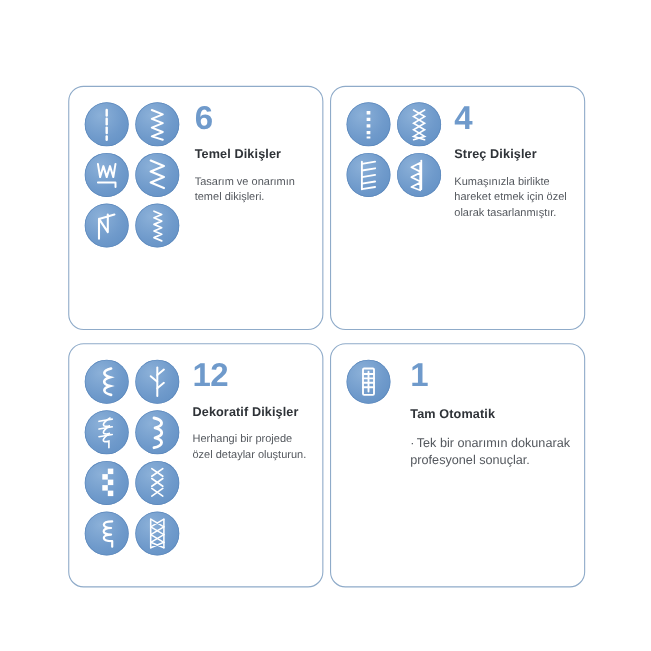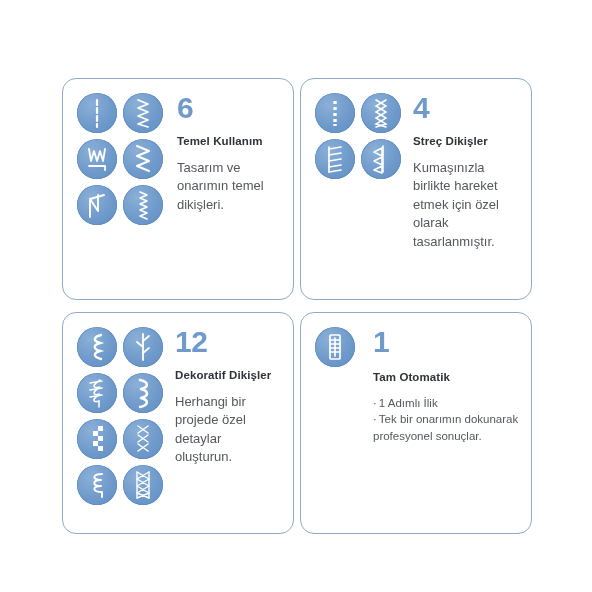--- a/index.html
+++ b/index.html
@@ -83,21 +83,21 @@
   .card-title {
     color: #2f3338;
     font-size: 11.5px;
     font-weight: bold;
     margin: 0 0 12px 2px;
     letter-spacing: 0.1px;
   }
 
   .card-desc {
     color: #54585e;
-    font-size: 13px;
+    font-size: 10px;
     line-height: 1.42;
     margin: 0 0 0 2px;
     max-width: 140px;
   }
 
   .bullet-list {
     list-style: none;
     margin: 0 0 0 2px;
     padding: 0;
     color: #54585e;
@@ -157,21 +157,21 @@
             </svg>
         </span>
         <span class="stitch-icon">
           <svg viewBox="0 0 40 40">
               <path d="M17 7 L24 10 L17 13 L24 16 L17 19 L24 22 L17 25 L24 28 L17 31 L24 34" stroke="#ffffff" stroke-width="1.6" fill="none" stroke-linejoin="round" stroke-linecap="round"></path>
             </svg>
         </span>
       </div>
       <div class="text-col">
         <div class="big-number">6</div>
-        <div class="card-title">Temel Kullanım</div>
+        <div class="card-title">Temel Dikişler</div>
         <p class="card-desc">Tasarım ve onarımın temel dikişleri.</p>
       </div>
     </div>
 
     <div class="card stretch">
       <div class="icon-col">
         <span class="stitch-icon">
           <svg viewBox="0 0 40 40">
               <g stroke="#ffffff" stroke-width="3.4" fill="none" stroke-linecap="butt">
                 <path d="M20 8 L20 11"></path>
@@ -305,20 +305,19 @@
                 <path d="M20 11 L20 29"></path>
                 <path d="M15 13 L25 13 M15 17 L25 17 M15 21 L25 21 M15 25 L25 25"></path>
               </g>
             </svg>
         </span>
       </div>
       <div class="text-col">
         <div class="big-number">1</div>
         <div class="card-title">Tam Otomatik</div>
         <ul class="bullet-list">
-          <li>1 Adımlı İlik</li>
           <li>Tek bir onarımın dokunarak profesyonel sonuçlar.</li>
         </ul>
       </div>
     </div>
 
   </div>
 </div>
 
 </body></html>

